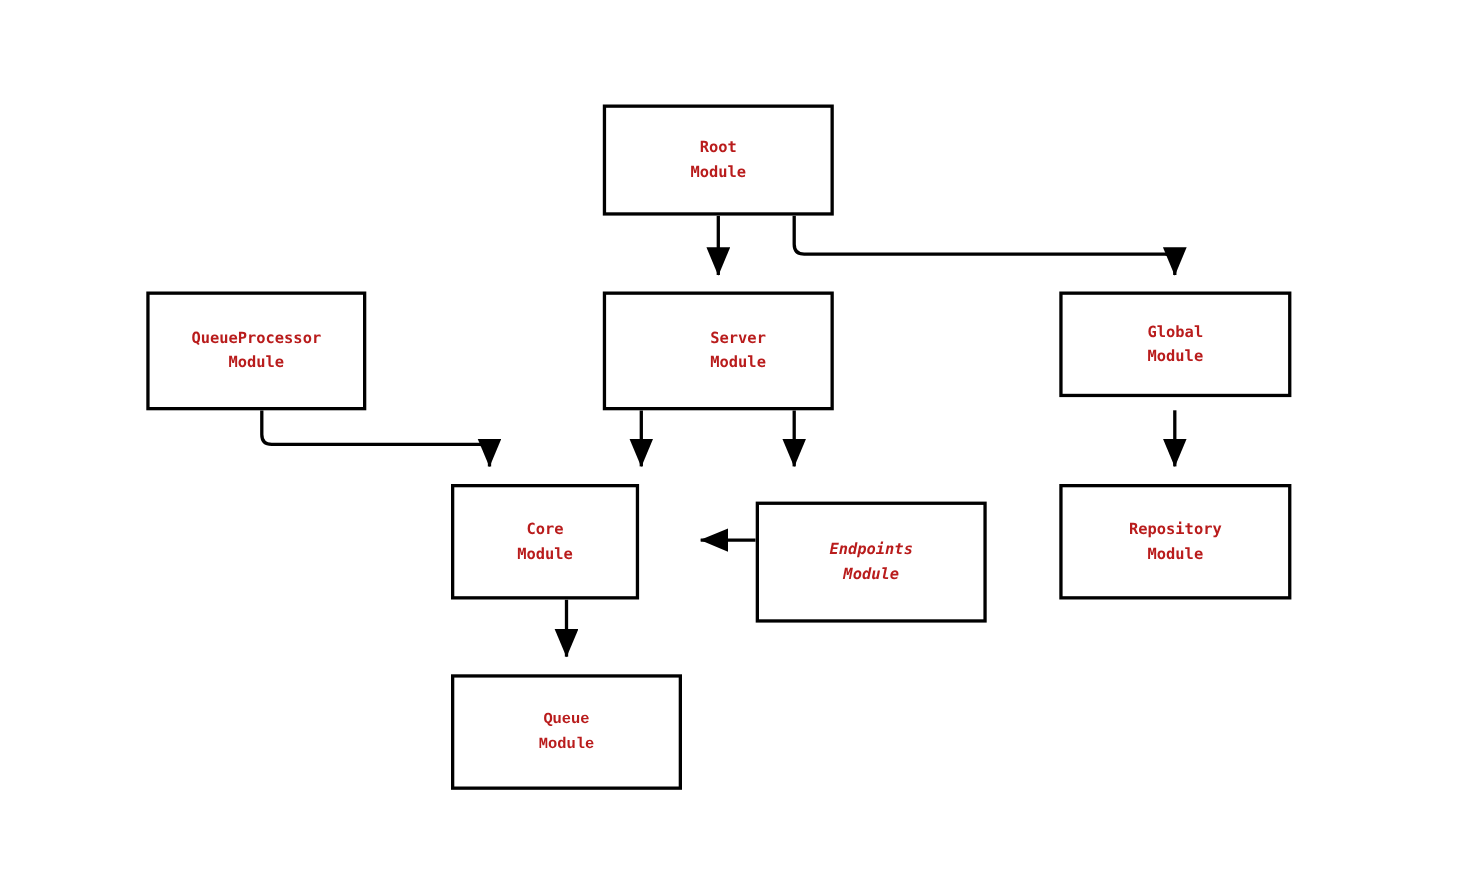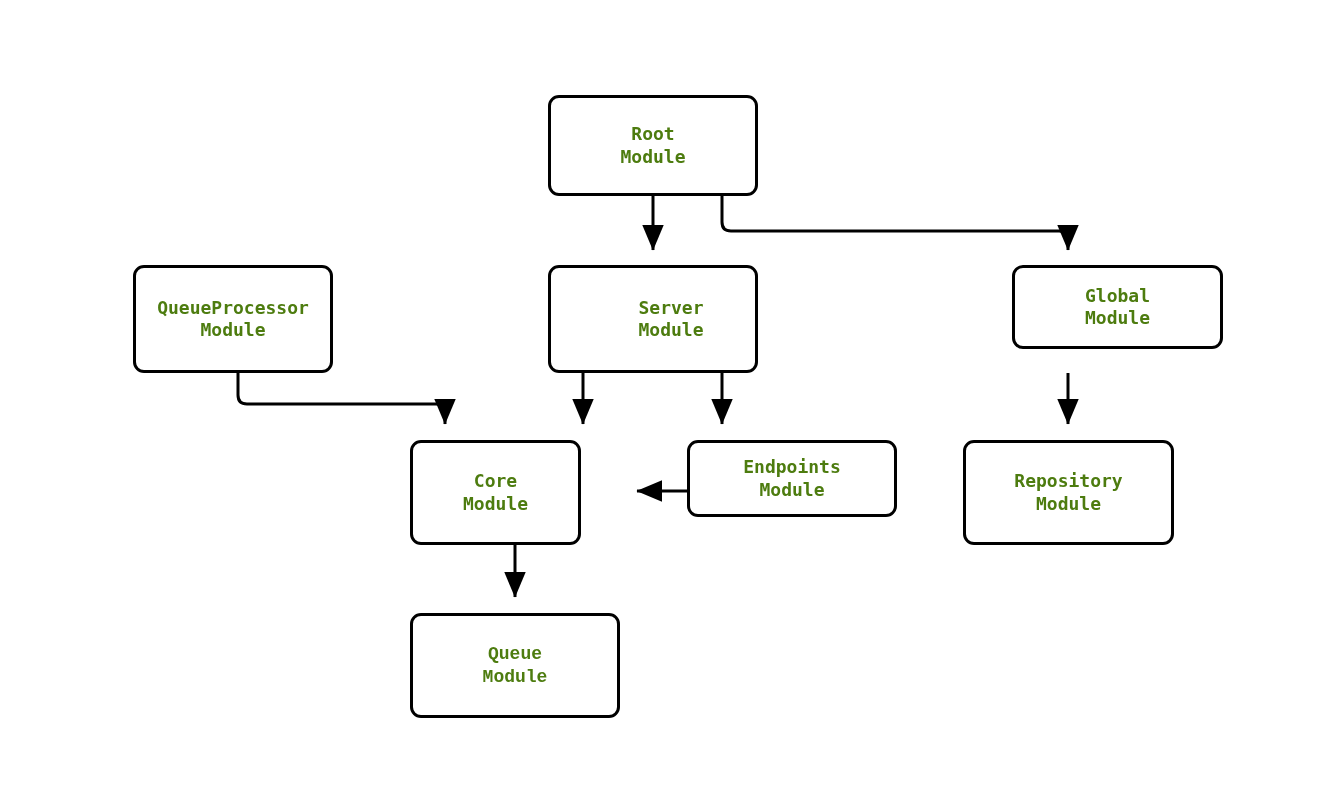--- a/index.html
+++ b/index.html
@@ -27,28 +27,28 @@
     top: 0;
     width: 1337px;
     height: 809px;
     pointer-events: none;
   }
   .node {
     position: absolute;
     box-sizing: border-box;
     background: #ffffff;
     border: 3px solid #000000;
-    border-radius: 11px;
+    border-radius: 0;
     display: flex;
     flex-direction: column;
     align-items: center;
     justify-content: center;
     text-align: center;
-    color: #4d7c0f;
-    font-size: 18px;
+    color: #b91c1c;
+    font-size: 14px;
     line-height: 22.5px;
     font-weight: 700;
     letter-spacing: 0px;
     white-space: pre;
   }
   .node .node-label {
     display: block;
     white-space: pre;
   }
 </style>
@@ -89,31 +89,31 @@
   <div class="node" style="left:133px; top:265px; width:200px; height:108px;">
     <span class="node-label">QueueProcessor
 Module</span>
   </div>
 
   <div class="node" style="left:548px; top:265px; width:210px; height:108px;padding-left:36px;">
     <span class="node-label">Server
 Module</span>
   </div>
 
-  <div class="node" style="left:1012px; top:265px; width:211px; height:84px;">
+  <div class="node" style="left:963px; top:265px; width:211px; height:96px;">
     <span class="node-label">Global
 Module</span>
   </div>
 
   <div class="node" style="left:410px; top:440px; width:171px; height:105px;">
     <span class="node-label">Core
 Module</span>
   </div>
 
-  <div class="node" style="left:687px; top:440px; width:210px; height:77px;">
+  <div class="node" style="left:687px; top:456px; width:210px; height:110px;font-style:italic;">
     <span class="node-label">Endpoints
 Module</span>
   </div>
 
   <div class="node" style="left:963px; top:440px; width:211px; height:105px;">
     <span class="node-label">Repository
 Module</span>
   </div>
 
   <div class="node" style="left:410px; top:613px; width:210px; height:105px;font-family:Liberation Mono, monospace;">

